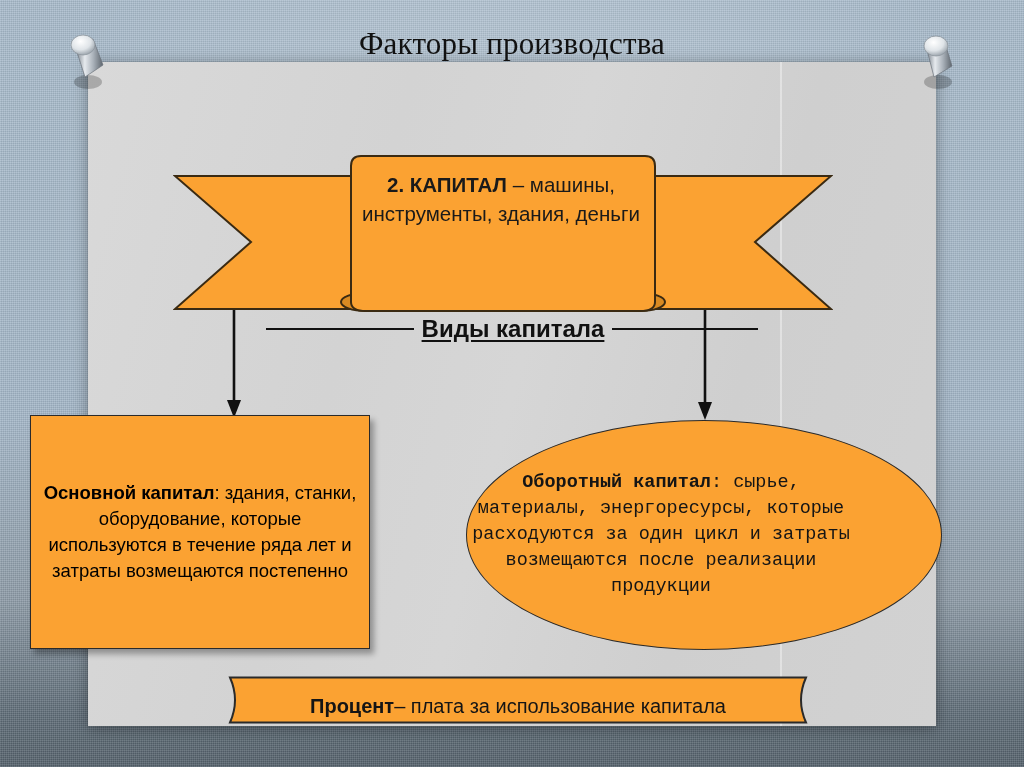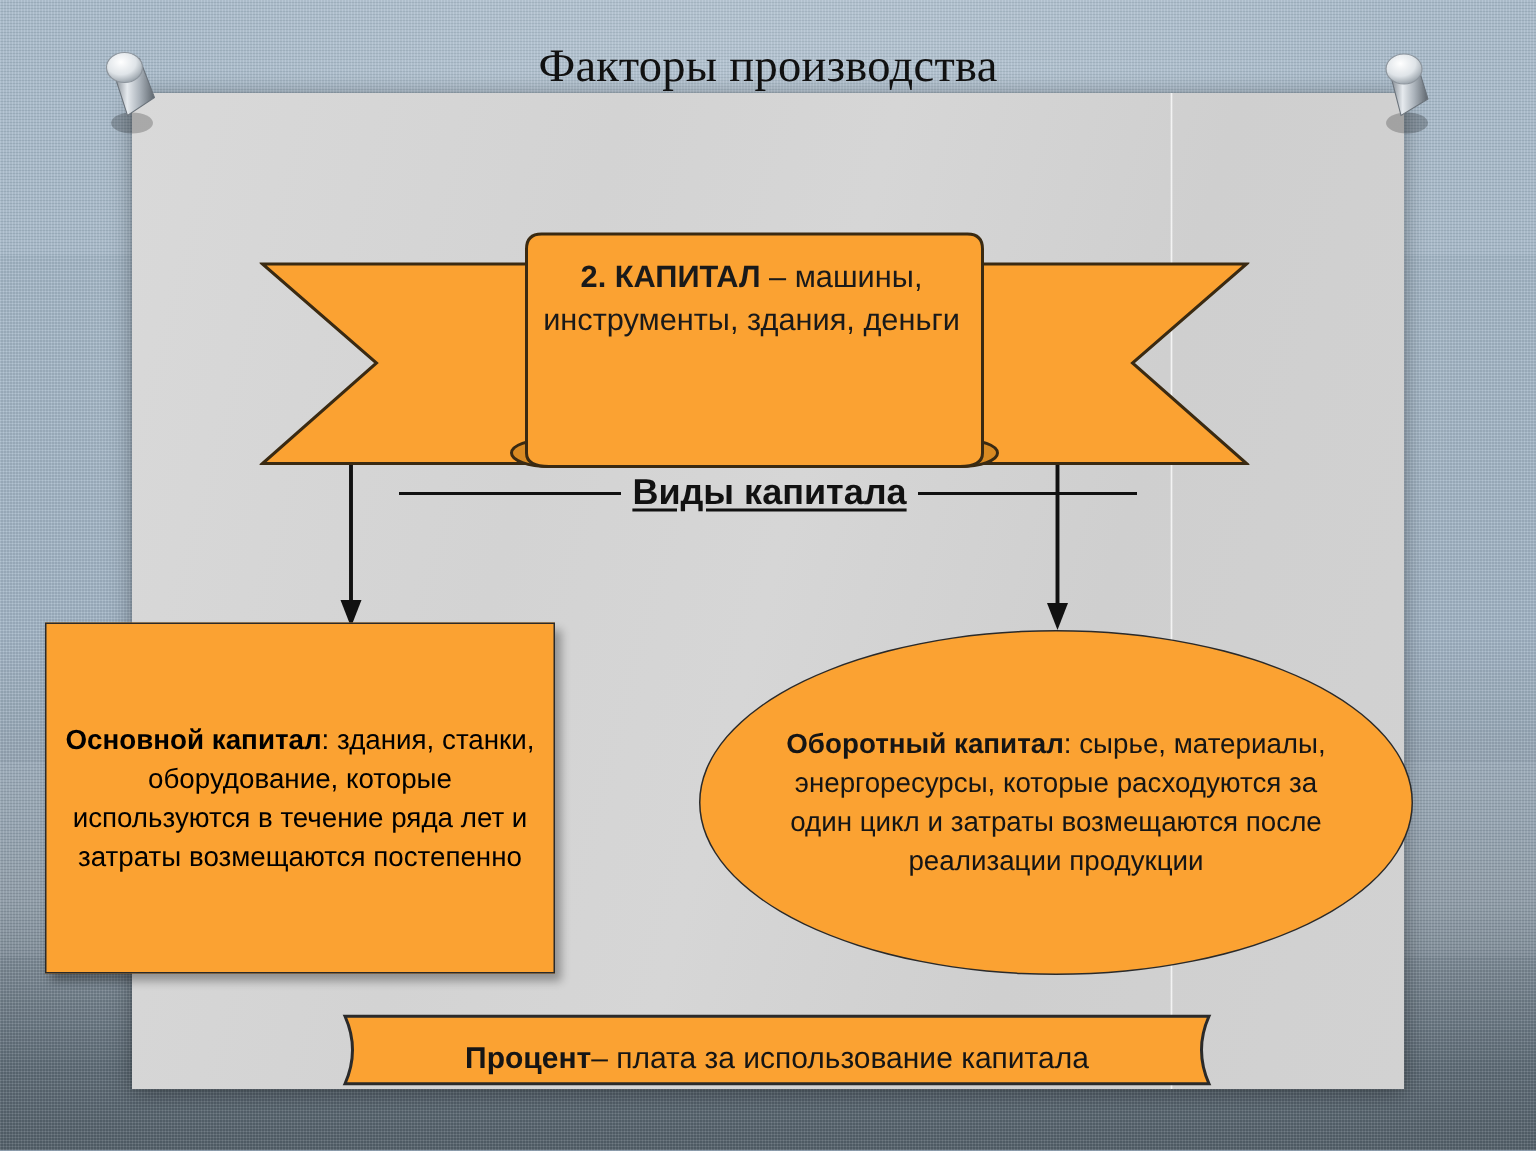--- a/index.html
+++ b/index.html
@@ -84,21 +84,21 @@
     box-shadow:4px 5px 6px rgba(0,0,0,.33);
     display:flex;align-items:center;justify-content:center;
   }
   #fixed-box .inner{width:318px;text-align:center;color:#000000;font-size:18.5px;line-height:1.41;}
   #fixed-box .inner b{font-weight:bold;}
 
   
   #circ-oval{
     position:absolute;left:378px;top:358px;width:474px;height:228px;
     background:#FBA232;border:1.8px solid #2a2a2a;border-radius:50%;
-    display:flex;align-items:center;justify-content:center;
+    display:flex;align-items:center;font-family:Liberation Mono, monospace;
   }
   #circ-oval .inner{width:388px;text-align:center;color:#151515;font-size:18.5px;line-height:1.41;}
   #circ-oval .inner b{font-weight:bold;}
 
   
   #percent-bar{position:absolute;left:130px;top:614px;width:600px;height:61px;}
   #percent-bar svg{display:block;position:absolute;left:0;top:0;}
   #percent-text{
     position:absolute;inset:0;display:flex;align-items:center;justify-content:center;
     color:#151515;font-size:20px;white-space:nowrap;

